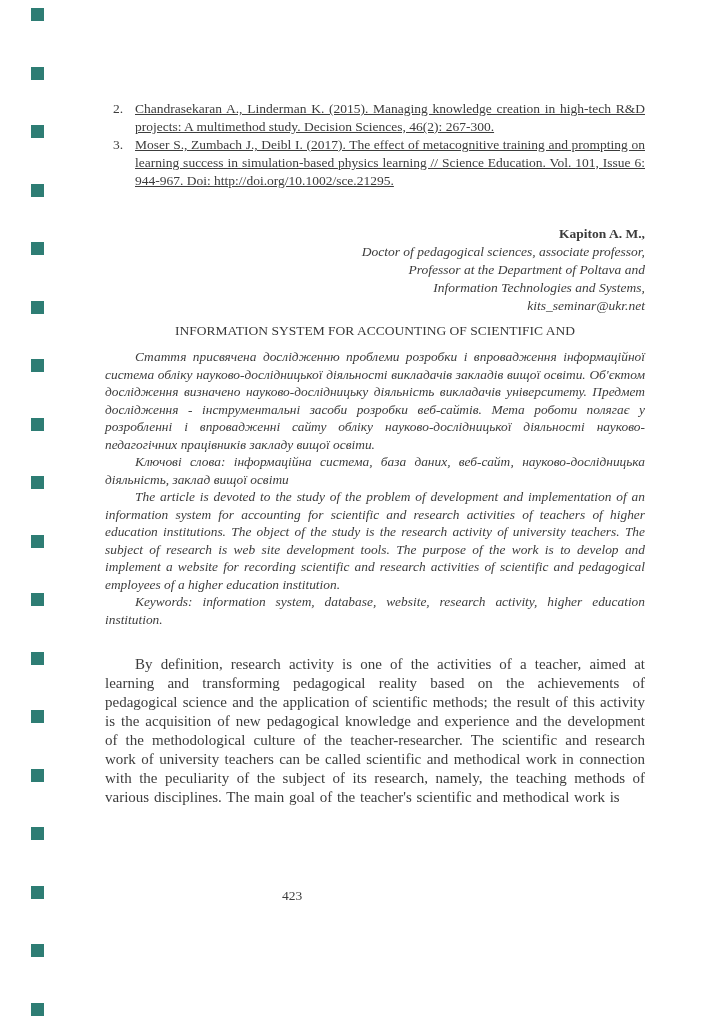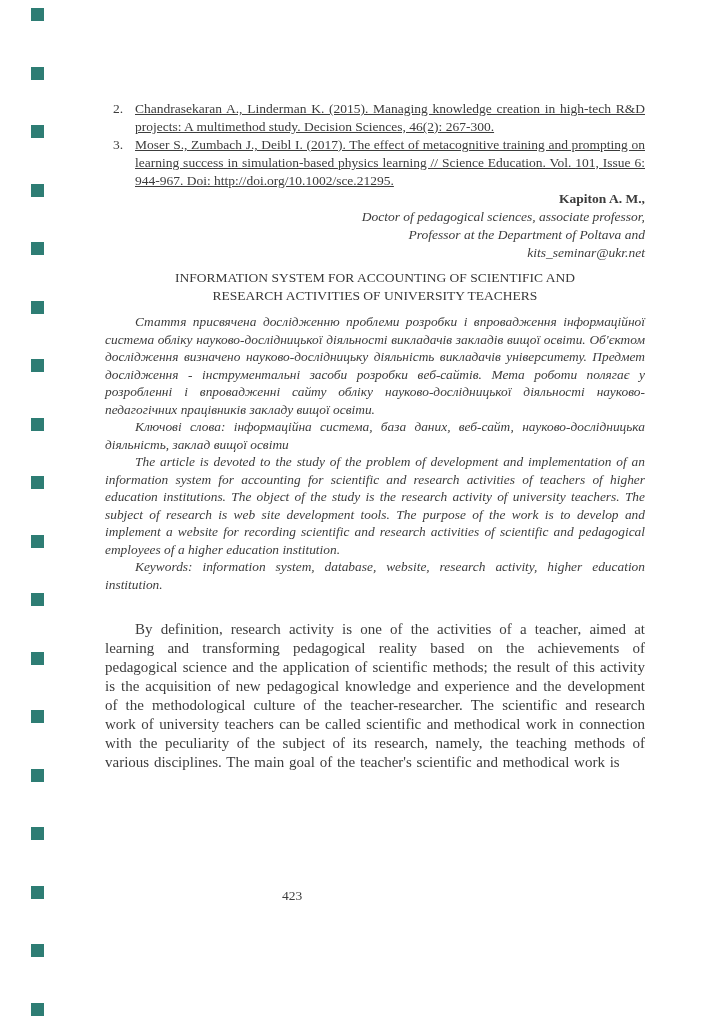--- a/index.html
+++ b/index.html
@@ -26,21 +26,21 @@
     filter: blur(0.25px);
   }
 
   
   .refs { font-size: 13.5px; line-height: 18px; }
   .ref { display: flex; padding-left: 8px; }
   .ref-num { width: 22px; flex: 0 0 22px; }
   .ref-text { flex: 1; text-align: justify; text-decoration: underline; }
 
   
-  .authors { text-align: right; font-size: 13.5px; line-height: 18px; }
+  .authors { margin-top: 35px; text-align: right; font-size: 13.5px; line-height: 18px; }
   .author-name { font-weight: bold; }
   .author-line { font-style: italic; }
 
   
   .title {
     margin-top: 7px; text-align: center; font-weight: normal;
     font-size: 13.5px; line-height: 18px; color: #383838;
   }
 
   
@@ -93,26 +93,26 @@
       <div class="ref">
         <span class="ref-num">3.</span>
         <span class="ref-text">Moser S., Zumbach J., Deibl I. (2017). The effect of metacognitive training and prompting on learning success in simulation-based physics learning // Science Education. Vol. 101, Issue 6: 944-967. Doi: http://doi.org/10.1002/sce.21295.</span>
       </div>
     </div>
 
     <div class="authors">
       <div class="author-name">Kapiton A. M.,</div>
       <div class="author-line">Doctor of pedagogical sciences, associate professor,</div>
       <div class="author-line">Professor at the Department of Poltava and</div>
+      <div class="author-line">Information Technologies and Systems,</div>
       <div class="author-line">kits_seminar@ukr.net</div>
     </div>
 
     <div class="title">
       <div>INFORMATION SYSTEM FOR ACCOUNTING OF SCIENTIFIC AND</div>
-      <div>RESEARCH ACTIVITIES OF UNIVERSITY TEACHERS</div>
     </div>
 
     <p class="abs abs-first">Стаття присвячена дослідженню проблеми розробки і впровадження інформаційної система обліку науково-дослідницької діяльності викладачів закладів вищої освіти. Об'єктом дослідження визначено науково-дослідницьку діяльність викладачів університету. Предмет дослідження - інструментальні засоби розробки веб-сайтів. Мета роботи полягає у розробленні і впровадженні сайту обліку науково-дослідницької діяльності науково-педагогічних працівників закладу вищої освіти.</p>
     <p class="abs">Ключові слова: інформаційна система, база даних, веб-сайт, науково-дослідницька діяльність, заклад вищої освіти</p>
     <p class="abs">The article is devoted to the study of the problem of development and implementation of an information system for accounting for scientific and research activities of teachers of higher education institutions. The object of the study is the research activity of university teachers. The subject of research is web site development tools. The purpose of the work is to develop and implement a website for recording scientific and research activities of scientific and pedagogical employees of a higher education institution.</p>
     <p class="abs">Keywords: information system, database, website, research activity, higher education institution.</p>
 
     <p class="bodytext">By definition, research activity is one of the activities of a teacher, aimed at learning and transforming pedagogical reality based on the achievements of pedagogical science and the application of scientific methods; the result of this activity is the acquisition of new pedagogical knowledge and experience and the development of the methodological culture of the teacher-researcher. The scientific and research work of university teachers can be called scientific and methodical work in connection with the peculiarity of the subject of its research, namely, the teaching methods of various disciplines. The main goal of the teacher's scientific and methodical work is</p>
 
   </div>

